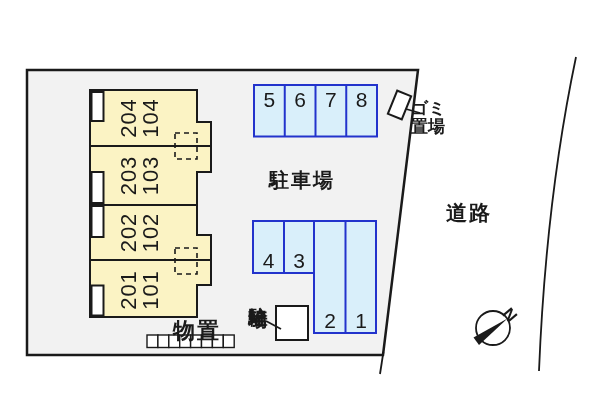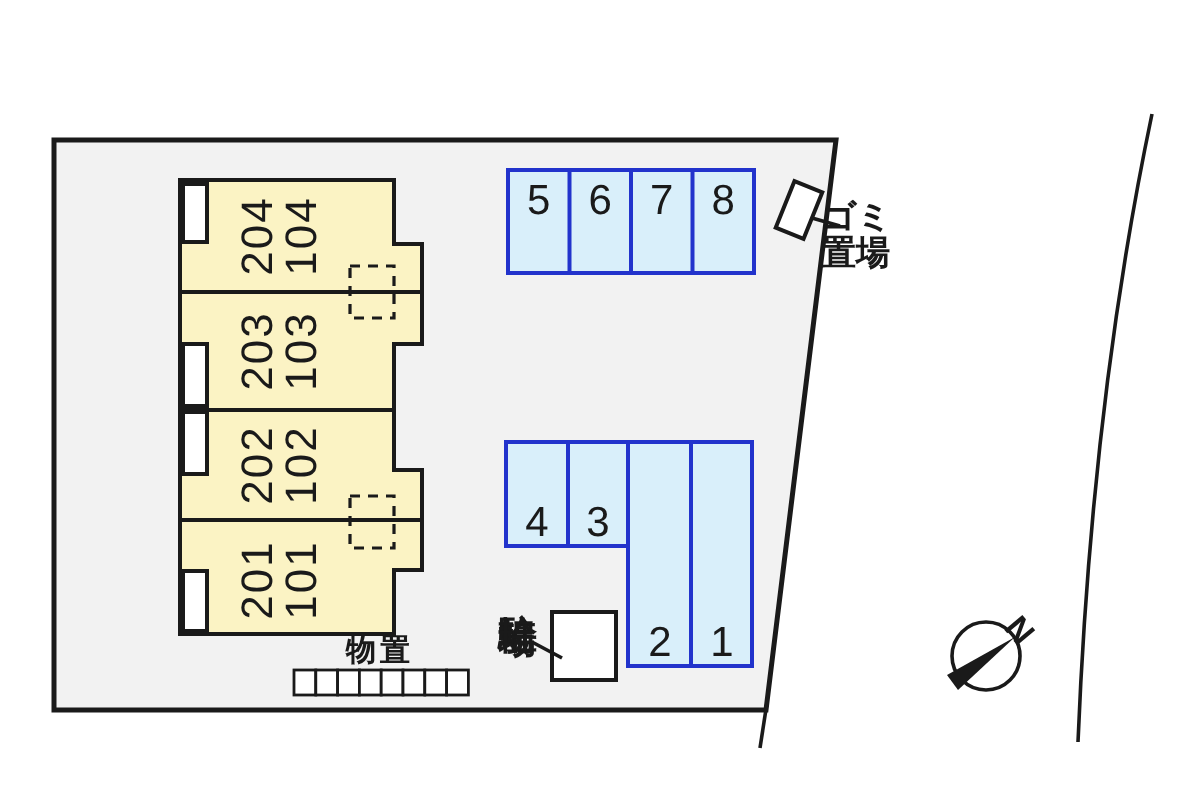--- a/index.html
+++ b/index.html
@@ -28,21 +28,21 @@
   .whitebox{fill:#ffffff;stroke:var(--line-color);stroke-width:2;}
   .shed{fill:#ffffff;stroke:var(--line-color);stroke-width:1.4;}
   .needle{fill:var(--line-color);}
   text{font-family:"Liberation Sans",sans-serif;fill:var(--line-color);}
   .num{font-size:21px;text-anchor:middle;}
   .unit-num{font-size:22px;text-anchor:middle;letter-spacing:1px;}
   .north{font-size:17px;font-weight:bold;text-anchor:middle;}
   .lbl{position:absolute;color:var(--line-color);white-space:nowrap;font-weight:bold;}
   .lbl-parking{left:269px;top:167px;font-size:20px;letter-spacing:2px;}
   .lbl-road{left:446px;top:199px;font-size:21px;letter-spacing:2px;}
-  .lbl-storage{left:173px;top:316px;font-size:15px;letter-spacing:2px;}
+  .lbl-storage{left:173px;top:316px;font-size:22px;letter-spacing:2px;}
   .lbl-garbage{left:411px;top:100px;font-size:17px;line-height:1.05;
     white-space:normal;width:38px;}
   .lbl-bicycle{left:247px;top:291px;font-size:19px;line-height:1.1;
     writing-mode:vertical-rl;text-orientation:upright;letter-spacing:2px;}
 </style>
 </head>
 <body>
 
 <div class="canvas">
   <svg width="600" height="400" viewBox="0 0 600 400">
@@ -109,16 +109,18 @@
     <rect class="whitebox" x="-7.5" y="-12.5" width="15" height="25" transform="translate(399.5,105) rotate(22)" stroke-width="1.8"></rect>
     <line class="thin" x1="406" y1="109" x2="420" y2="113"></line>
 
     <g>
       <circle cx="493" cy="328" r="17" fill="#ffffff" stroke="var(--line-color)" stroke-width="1.8"></circle>
       <polygon class="needle" points="473.5,337.5 479,345 507.5,318.5"></polygon>
       <text class="north" transform="translate(510,315) rotate(50)" dy="0.35em">N</text>
     </g>
   </svg>
 
+  <div class="lbl lbl-parking">駐車場</div>
+  <div class="lbl lbl-road">道路</div>
   <div class="lbl lbl-garbage">ゴミ置場</div>
   <div class="lbl lbl-storage">物置</div>
   <div class="lbl lbl-bicycle">駐輪場</div>
 </div>
 
 </body></html>

